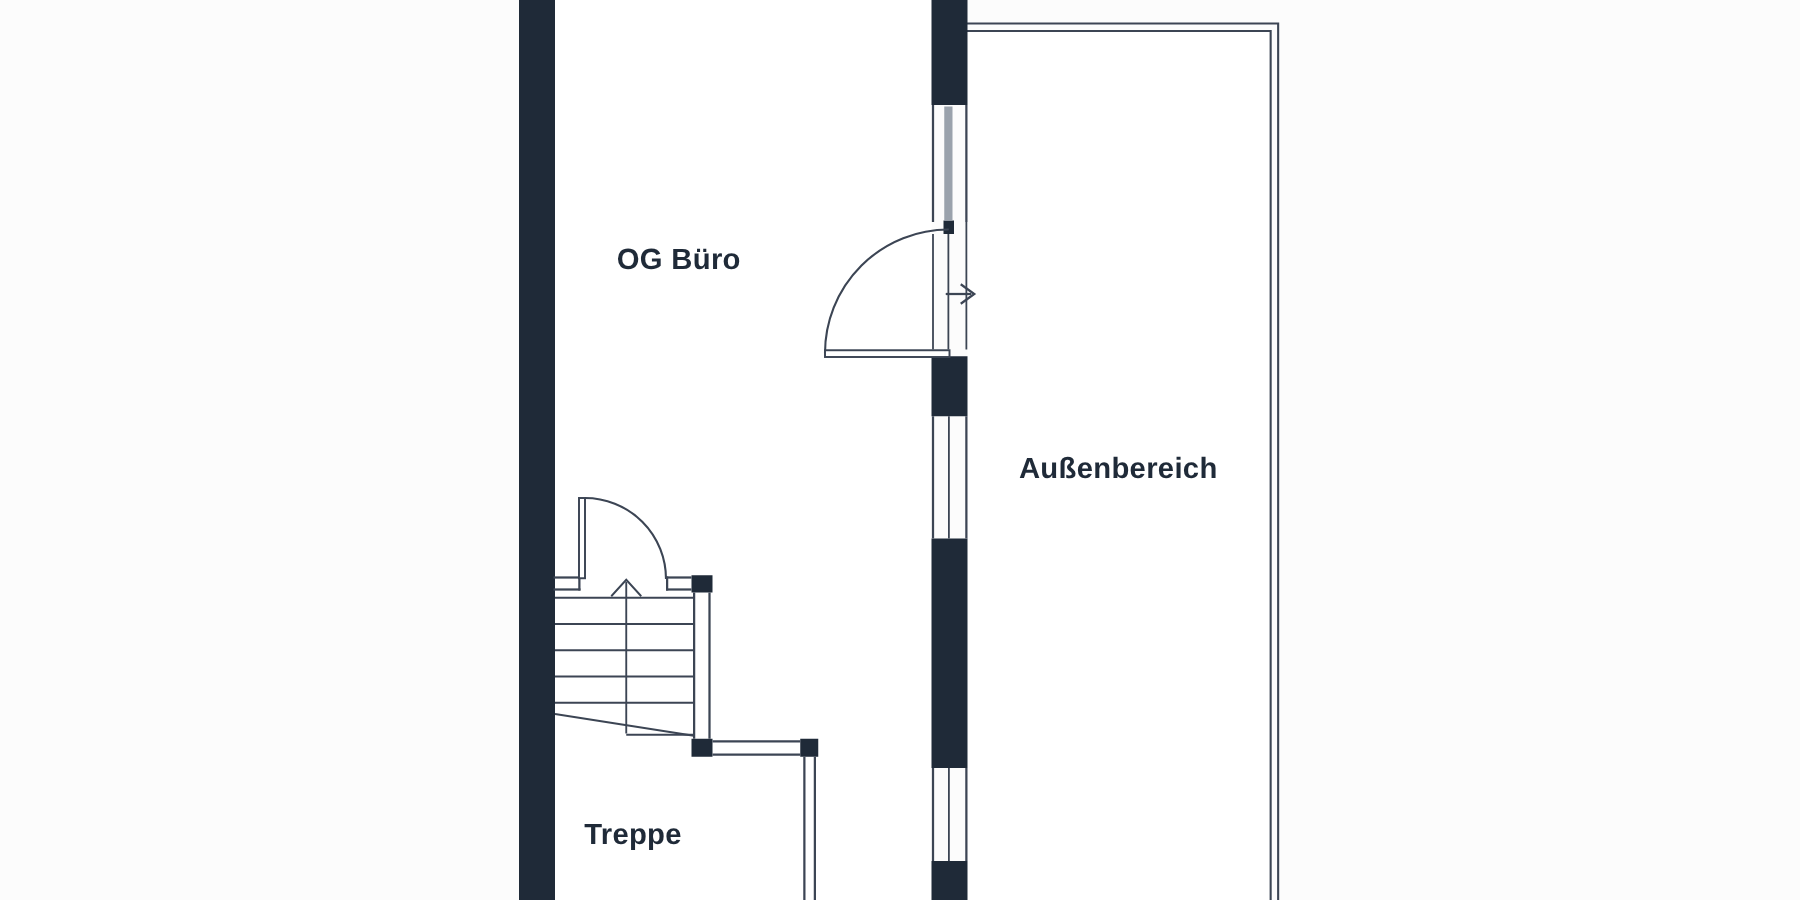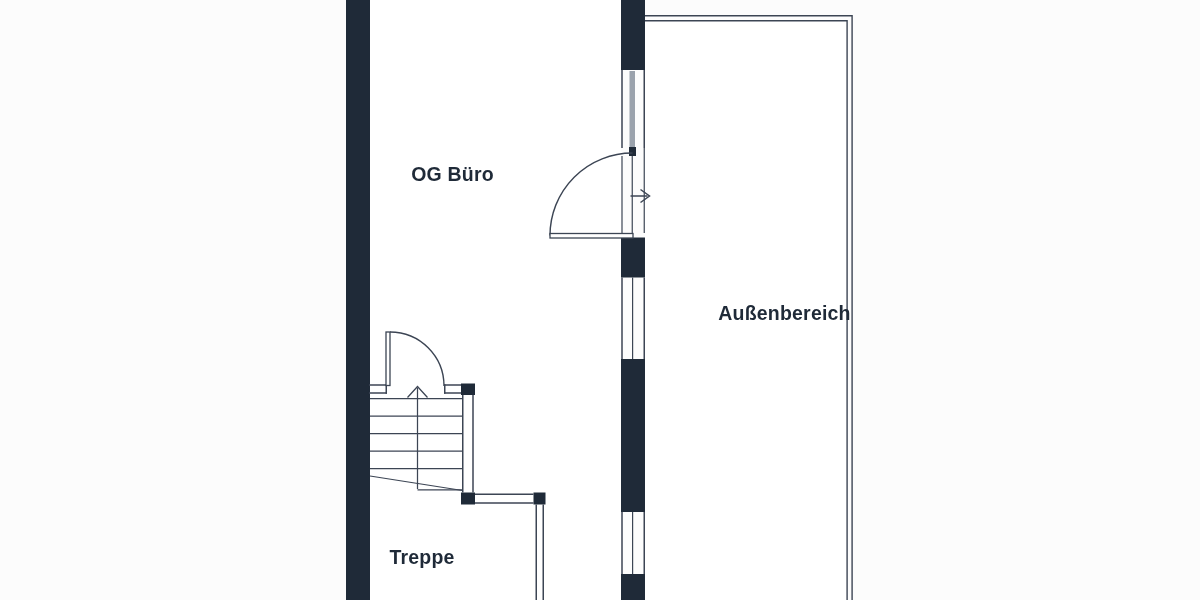--- a/index.html
+++ b/index.html
@@ -131,17 +131,17 @@
       <line class="stairline" x1="370" y1="468.5" x2="462" y2="468.5"></line>
       <line class="stairline" x1="417.5" y1="388" x2="417.5" y2="489"></line>
       <path class="stairline" d="M 407.5 397.5 L 417.5 386.5 L 427.5 397.5"></path>
       <line class="stairline" x1="370" y1="476" x2="462.5" y2="490.5"></line>
       <line class="stairline" x1="417.5" y1="489.8" x2="462.5" y2="489.8"></line>
     </g>
   </svg>
 
   <div class="room-label" style="left:452.5px; top:174px;">OG Büro</div>
 
-  <div class="room-label" style="left:745.5px; top:313px;margin-left:39px;">Außenbereich</div>
+  <div class="room-label" style="left:745.5px; top:313px;">Außenbereich</div>
 
   <div class="room-label" style="left:422px; top:557px;">Treppe</div>
 
 </div>
 
 </body></html>

